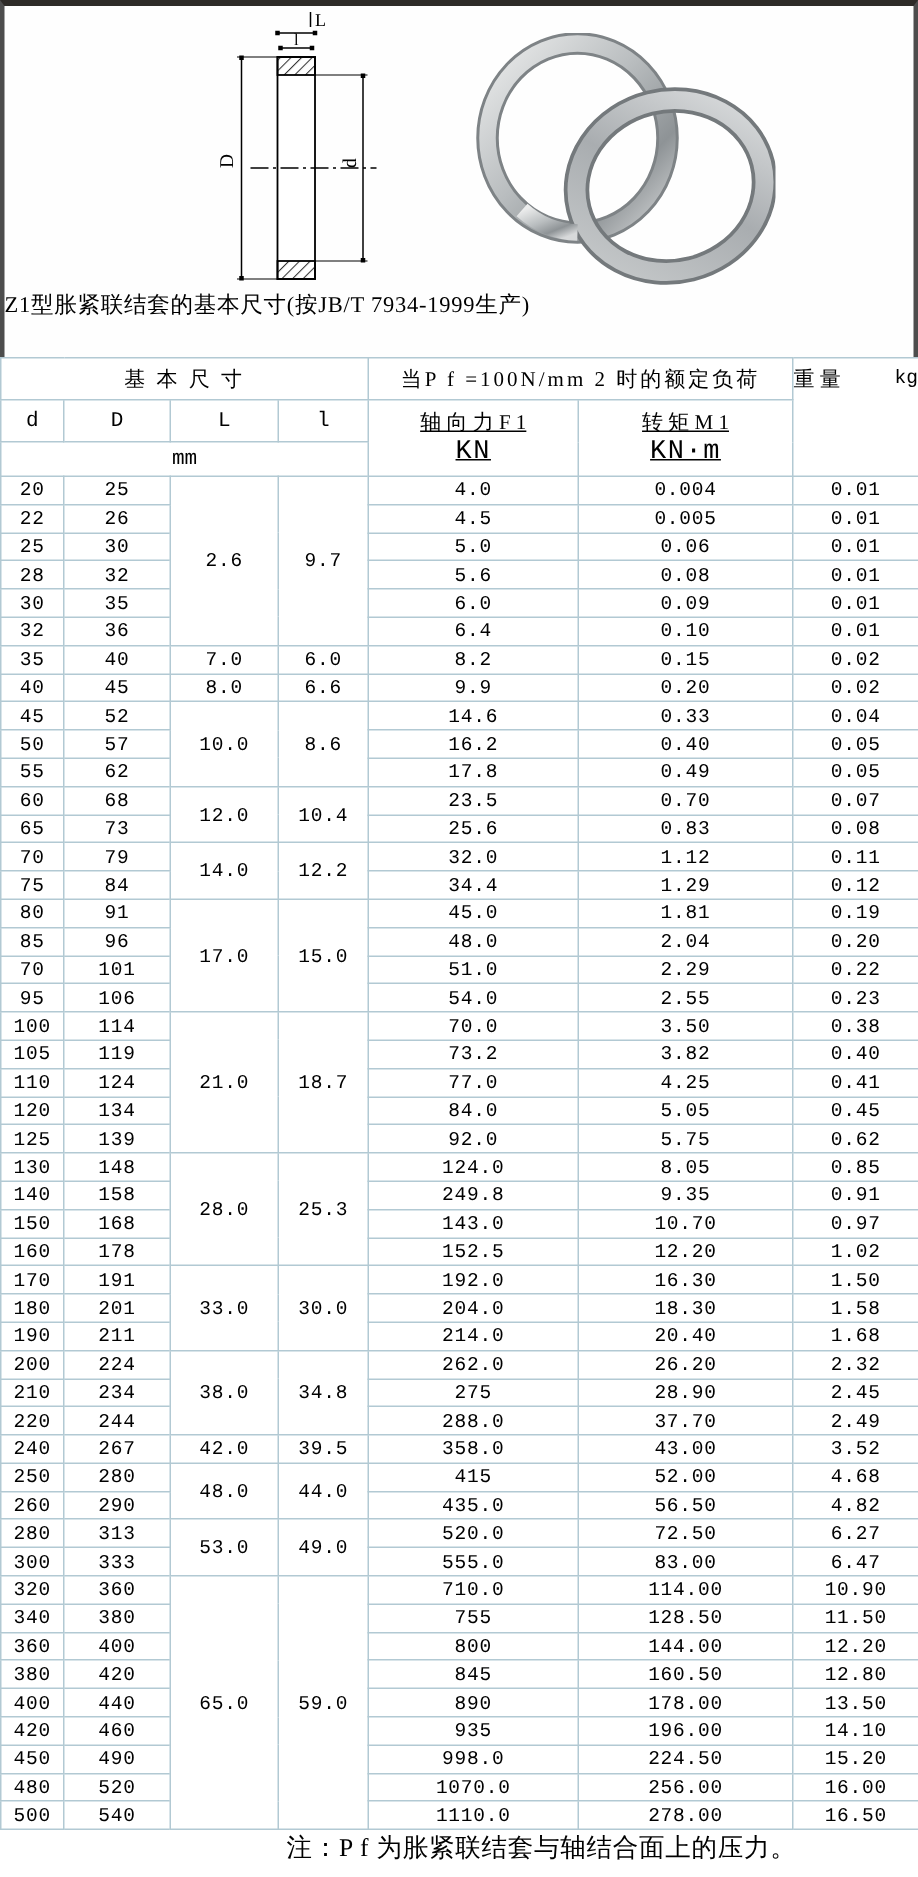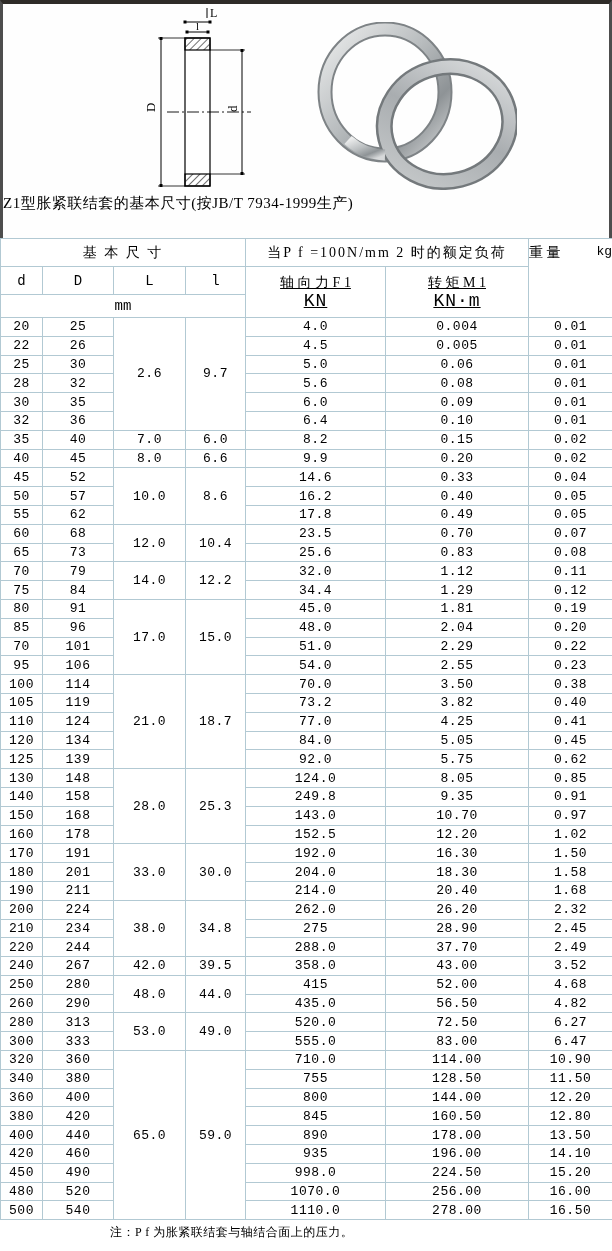--- a/index.html
+++ b/index.html
@@ -35,22 +35,22 @@
   th.two-line{font-size:14px;line-height:18px;text-decoration:underline;}
   th.two-line .u{font-family:"Liberation Mono",monospace;font-size:18px;letter-spacing:1px;}
   .wcell{display:flex;flex-direction:row;justify-content:space-between;height:68px;padding:5px 0;}
   .wcell .u{font-family:Liberation Mono, monospace;font-size:13px;}
   table.spec tbody td{
     height:17.8px;font-size:13px;line-height:17px;
     font-family:"Liberation Mono",monospace;letter-spacing:0.5px;
   }
   
   .note{
-    position:relative;height:28px;line-height:24px;font-size:12px;
-    padding-left:110px;letter-spacing:0.5px;white-space:nowrap;
+    position:relative;height:28px;line-height:24px;font-size:17px;
+    padding-left:110px;letter-spacing:0.5px;white-space:nowrap;text-align:center;
   }
   svg text{font-family:"Liberation Serif",serif;}
 </style>
 </head>
 <body>
 
 <div class="hero">
 
   <svg class="drawing" width="128" height="198" viewBox="0 0 128 198">
     <defs>

